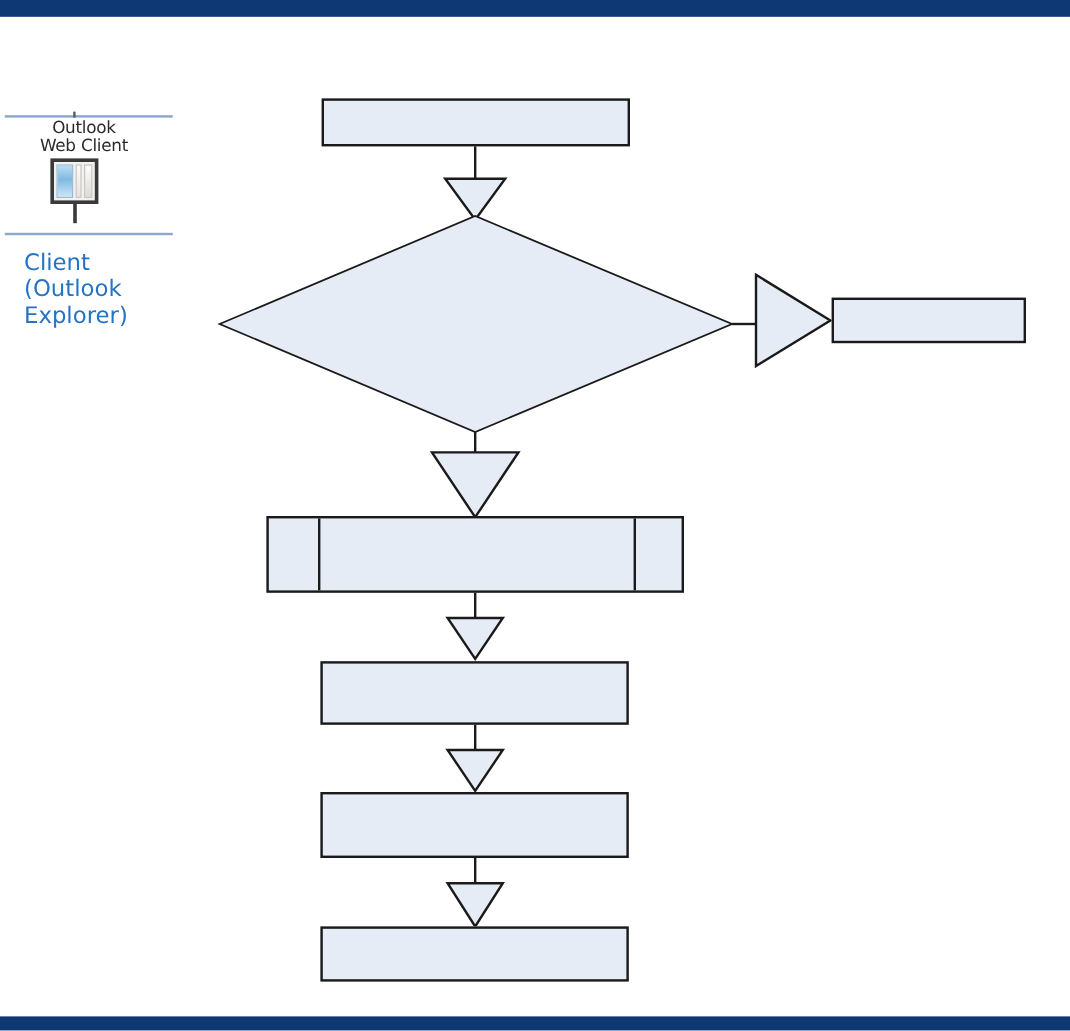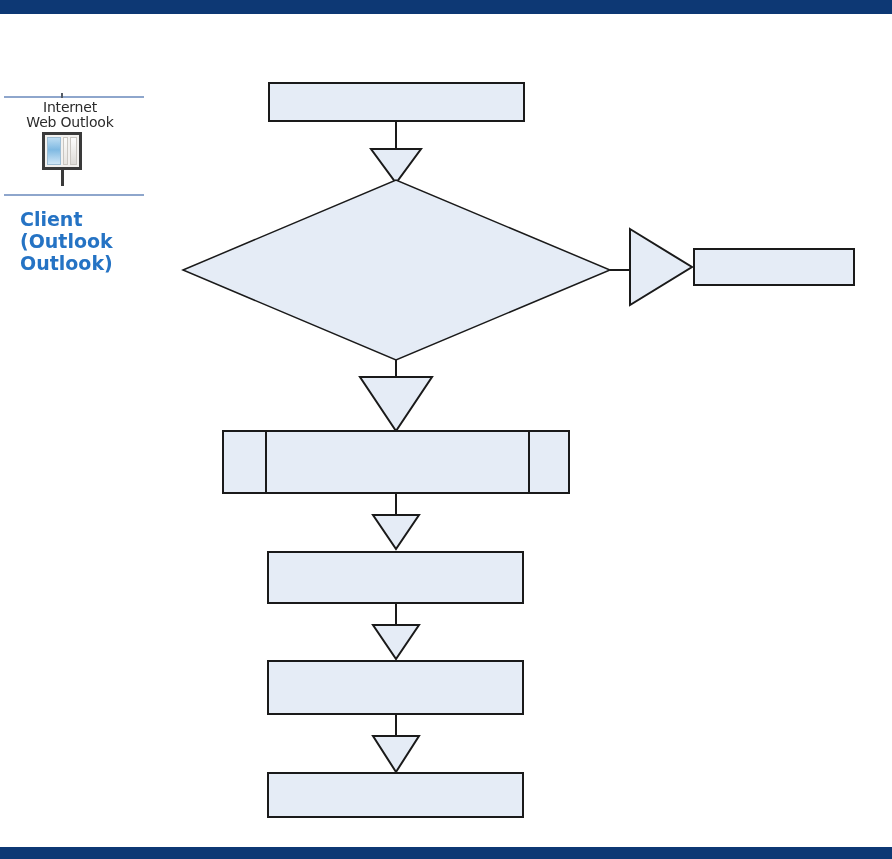--- a/index.html
+++ b/index.html
@@ -100,21 +100,21 @@
     left: 57px;
     top: 38px;
     width: 3px;
     height: 16px;
     background: #3a3a3a;
   }
   #legend-label {
     margin-top: 12px;
     width: 110px;
     font-family: "DejaVu Sans", sans-serif;
-    font-weight: bold;
+    font-weight: normal;
     font-size: 19px;
     line-height: 22px;
     color: #2573c4;
     padding-left: 16px;
   }
 
   
   .node {
     position: absolute;
     background: #e5ecf6;
@@ -150,39 +150,39 @@
   <div class="band" id="band-top"></div>
   <div class="band" id="band-bottom"></div>
 
   <div id="legend">
 
     <div class="rule rule-top">
       <div class="tick"></div>
     </div>
 
     <div id="legend-caption">
-      <div>Internet</div>
-      <div>Web Outlook</div>
+      <div>Outlook</div>
+      <div>Web Client</div>
     </div>
 
     <div id="legend-icon-wrap">
       <div id="legend-icon">
         <div class="pane-blue"></div>
         <div class="pane-gray"></div>
         <div class="pane-thin"></div>
       </div>
       <div id="legend-stem"></div>
     </div>
 
     <div class="rule"></div>
 
     <div id="legend-label">
       <div>Client</div>
       <div>(Outlook</div>
-      <div>Outlook)</div>
+      <div>Explorer)</div>
     </div>
   </div>
 
   <div class="node" style="left:268px; top:82px; width:257px; height:40px;">
     <span></span>
   </div>
 
   <div class="connector" style="left:395px; top:122px; height:28px;"></div>
   <svg class="shape" style="left:370px; top:148px;" width="52" height="36" viewBox="0 0 52 36">
     <polygon class="fillshape" points="1,1 51,1 26,35"></polygon>

